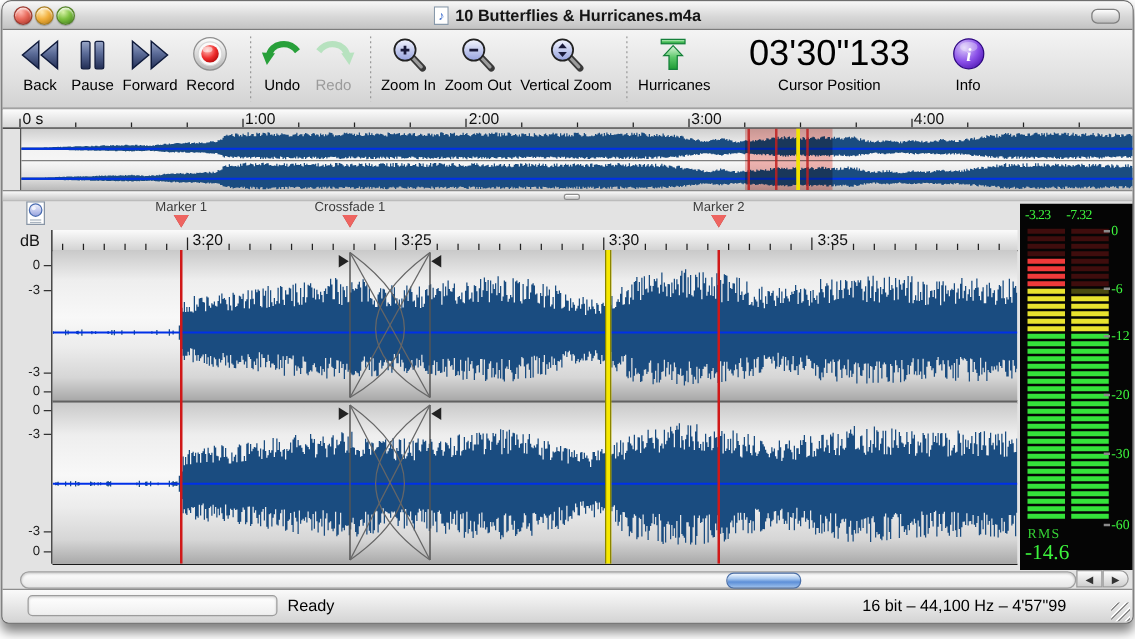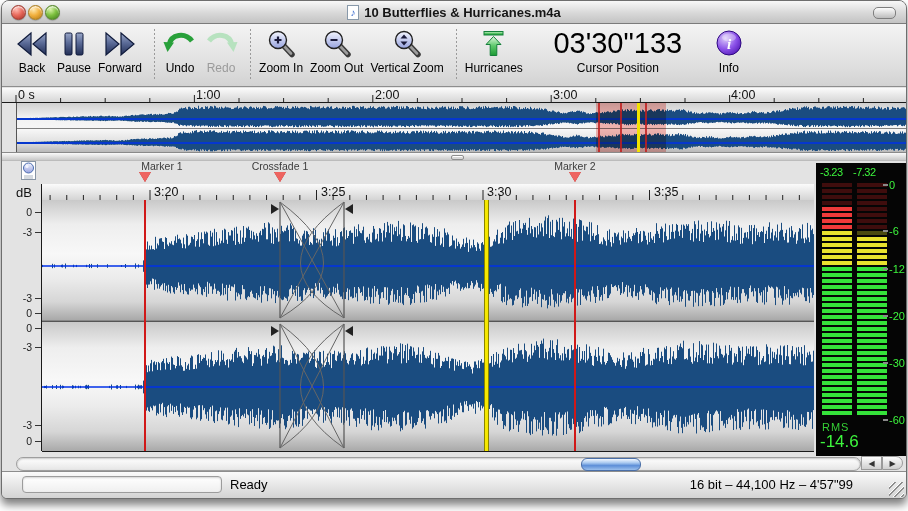--- a/index.html
+++ b/index.html
@@ -67,21 +67,21 @@
     background:linear-gradient(#c9c9c9,#eeeeee 20%,#f8f8f8 45%,#ececec 65%,#d6d6d6 85%,#a9a9a9);}
   .ch1-bg{top:0;height:120px;}
   .ch-div{position:absolute;left:0;top:120px;width:772px;height:2px;background:#555;border-top:1px solid #888;}
   .ch2-bg{top:122px;height:129px;}
   .wave-svg{position:absolute;left:0;top:0;}
   .red-line{position:absolute;top:0;height:251px;width:1.5px;background:#d01818;}
   .cursor-line{position:absolute;top:0;height:251px;width:3px;background:#f6e800;
     border-left:1px solid #8a8400;border-right:1px solid #8a8400;}
   
   .meter{position:absolute;left:814px;top:162px;width:92px;height:293px;background:#050505;
-    font-family:Liberation Sans, sans-serif;}
+    font-family:Liberation Serif, serif;}
   .peak{position:absolute;top:3px;font-size:11px;color:#3df53d;letter-spacing:-.5px;}
   .peak-l{left:4px;} .peak-r{left:37px;}
   .mseg{position:absolute;width:30px;height:4px;}
   .mlab{position:absolute;left:73px;font-size:11px;color:#3df53d;transform:translateY(-50%);}
   .mtick{position:absolute;left:67px;width:5px;height:2px;background:#8a8a8a;}
   .rms-label{position:absolute;left:6px;top:258px;font-size:11px;color:#35d035;letter-spacing:1px;}
   .rms-value{position:absolute;left:4px;top:269px;font-size:17px;color:#3df53d;}
   
   .hscroll{position:absolute;left:0;top:455px;width:100%;height:15px;background:#e3e3e3;}
   .track{position:absolute;left:14px;top:1px;width:843px;height:12px;border:1px solid #9e9e9e;border-radius:7px;
@@ -176,20 +176,31 @@
         <div class="tb-label">Pause</div>
     </div>
     <div class="tb-btn">
       <div class="tb-icon">
         <svg width="36" height="28" viewBox="0 0 36 28">
             <path d="M4 3 L17 14 L4 25 Z" fill="url(#gNavy)" stroke="#101b3c" stroke-width="1.2"></path>
             <path d="M19 3 L32 14 L19 25 Z" fill="url(#gNavy)" stroke="#101b3c" stroke-width="1.2"></path>
           </svg>
       </div>
         <div class="tb-label">Forward</div>
+    </div>
+    <div class="tb-btn">
+      <div class="tb-icon">
+        <svg width="34" height="30" viewBox="0 0 34 30">
+            <circle cx="17" cy="14" r="13" fill="url(#gRing)" stroke="#8f8f8f"></circle>
+            <circle cx="17" cy="14" r="9.5" fill="#fafafa" stroke="#d8d8d8"></circle>
+            <circle cx="17" cy="14" r="7" fill="url(#gRed)"></circle>
+            <ellipse cx="15" cy="10.5" rx="4" ry="2.3" fill="#fff" opacity="0.5"></ellipse>
+          </svg>
+      </div>
+        <div class="tb-label">Record</div>
     </div>
     <div class="tb-sep"></div>
     <div class="tb-btn">
       <div class="tb-icon">
         <svg width="34" height="28" viewBox="0 0 34 28">
             <path d="M29 11 C22 2 8 4 6 15" fill="none" stroke="#28a03a" stroke-width="5"></path>
             <path d="M0.5 12 L11 12.5 L4.5 22 Z" fill="#28a03a"></path>
           </svg>
       </div>
         <div class="tb-label">Undo</div>
@@ -301,21 +312,21 @@
       <div class="ov-line" style="left:603px"></div>
       <div class="ov-line" style="left:628px"></div>
       <div class="ov-cursor" style="left:620px"></div>
     </div>
 
   <div class="split">
       <div class="grip"></div>
     </div>
 
   <div class="markers-row" id="markers-row">
-      <div class="mk-label" style="left:120px">Marker 1</div>
+      <div class="mk-label" style="left:103px">Marker 1</div>
       <div class="mk-tri" style="left:103px"></div>
       <div class="mk-label" style="left:238px">Crossfade 1</div>
       <div class="mk-tri" style="left:238px"></div>
       <div class="mk-label" style="left:533px">Marker 2</div>
       <div class="mk-tri" style="left:533px"></div>
     </div>
   <div class="proxy">
     <svg width="17" height="21" viewBox="0 0 17 21">
         <rect x="1.5" y="0.5" width="14" height="18" fill="#fff" stroke="#8895a5"></rect>
         <circle cx="8.5" cy="7" r="5" fill="url(#gLens)" stroke="#4a6cb0"></circle>

